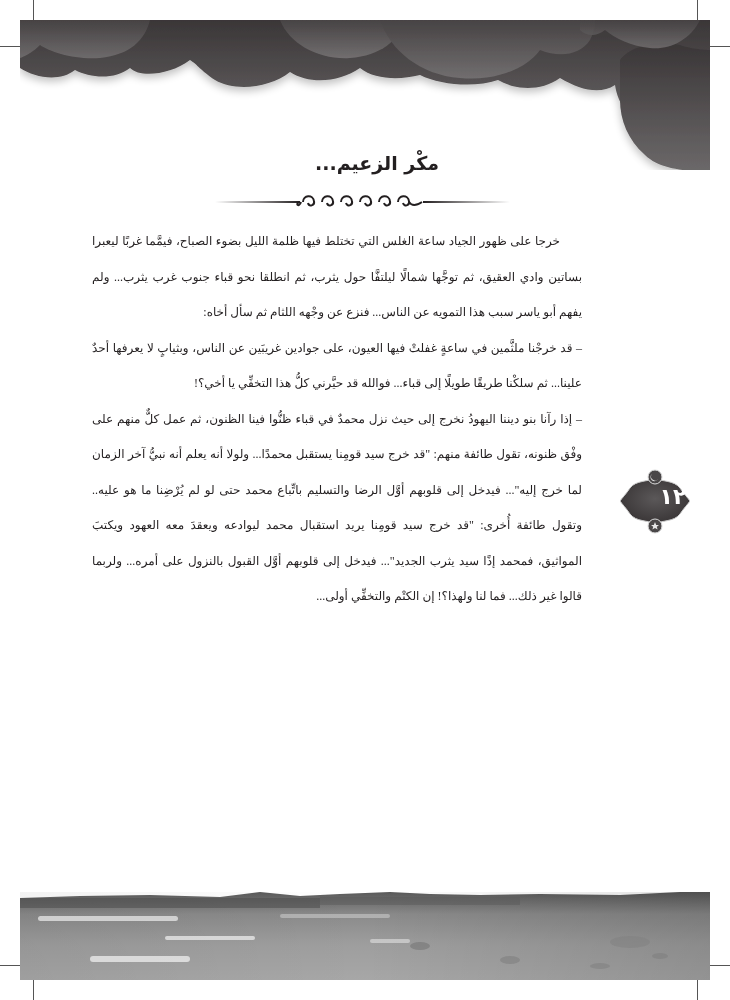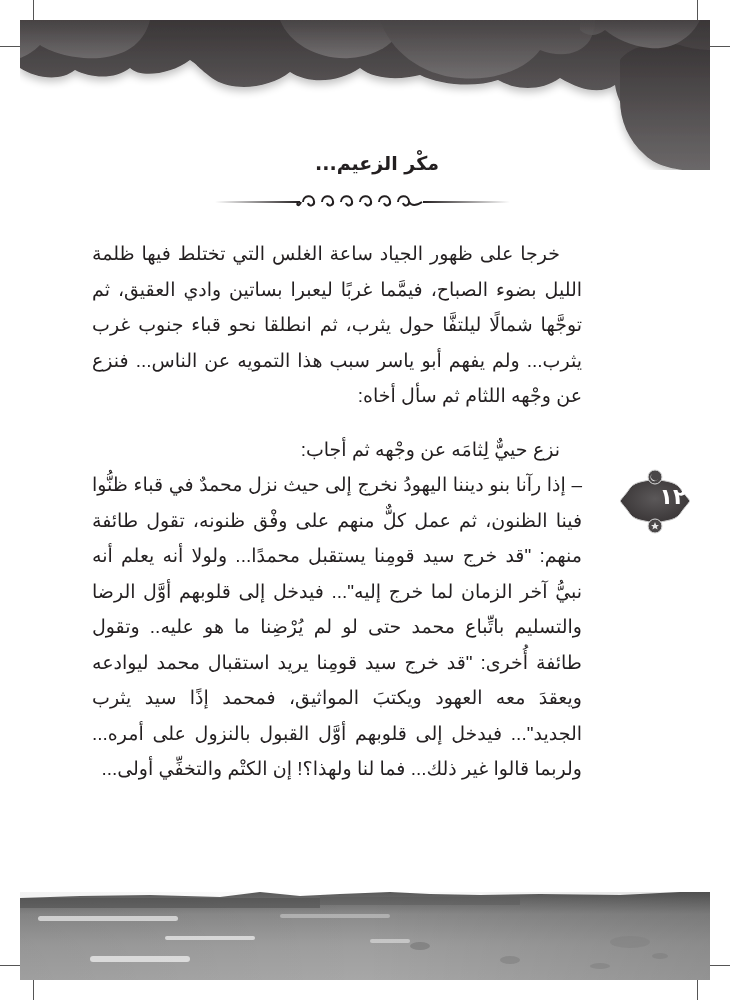--- a/index.html
+++ b/index.html
@@ -50,27 +50,27 @@
       position: absolute;
       top: 190px;
       left: 215px;
       width: 295px;
       height: 24px;
     }
 
     
     .body-text {
       position: absolute;
-      top: 236px;
+      top: 224px;
       left: 92px;
       width: 490px;
       direction: rtl;
       text-align: justify;
-      font-family: Liberation Sans, sans-serif;
-      font-size: 19px;
+      font-family: Liberation Serif, serif;
+      font-size: 12px;
       line-height: 35.5px;
       color: #231f20;
     }
     .body-text p {
       margin: 0;
       text-align-last: right;
     }
     .body-text p.indent {
       text-indent: 22px;
     }
@@ -197,21 +197,21 @@
       <path d="M164,12 C164,5 174,4 175,11 C176,16 170,17 169,13"></path>
       <path d="M183,12 C183,5 193,4 194,11 C195,16 189,17 188,13"></path>
       <path d="M194,12 C198,18 204,14 207,12"></path>
       <path d="M86,12 C84,18 80,14 84,12"></path>
     </g>
   </svg>
 </div>
 
 <div class="body-text">
   <p class="indent">خرجا على ظهور الجياد ساعة الغلس التي تختلط فيها ظلمة الليل بضوء الصباح، فيمَّما غربًا ليعبرا بساتين وادي العقيق، ثم توجَّها شمالًا ليلتفَّا حول يثرب، ثم انطلقا نحو قباء جنوب غرب يثرب... ولم يفهم أبو ياسر سبب هذا التمويه عن الناس... فنزع عن وجْهه اللثام ثم سأل أخاه:</p>
-  <p class="indent gap-above">نزع حييٌّ لِثامَه عن وجْهه ثم أجاب:</p>
+  <p class="dialogue">– قد خرجْنا ملثَّمين في ساعةٍ غفلتْ فيها العيون، على جوادين غريبَين عن الناس، وبثيابٍ لا يعرفها أحدٌ علينا... ثم سلكْنا طريقًا طويلًا إلى قباء... فوالله قد حيَّرني كلُّ هذا التخفِّي يا أخي؟!</p>
   <p class="dialogue">– إذا رآنا بنو ديننا اليهودُ نخرج إلى حيث نزل محمدٌ في قباء ظنُّوا فينا الظنون، ثم عمل كلٌّ منهم على وفْق ظنونه، تقول طائفة منهم: "قد خرج سيد قومِنا يستقبل محمدًا... ولولا أنه يعلم أنه نبيُّ آخر الزمان لما خرج إليه"... فيدخل إلى قلوبهم أوَّل الرضا والتسليم باتِّباع محمد حتى لو لم يُرْضِنا ما هو عليه.. وتقول طائفة أُخرى: "قد خرج سيد قومِنا يريد استقبال محمد ليوادعه ويعقدَ معه العهود ويكتبَ المواثيق، فمحمد إذًا سيد يثرب الجديد"... فيدخل إلى قلوبهم أوَّل القبول بالنزول على أمره... ولربما قالوا غير ذلك... فما لنا ولهذا؟! إن الكتْم والتخفِّي أولى...</p>
 </div>
 
 <div class="page-badge">
   <svg width="70" height="66" viewBox="0 0 70 66">
     <defs>
       <radialGradient id="badgeG" cx="0.5" cy="0.45" r="0.6">
         <stop offset="0" stop-color="#5b5859"></stop>
         <stop offset="1" stop-color="#363233"></stop>
       </radialGradient>

